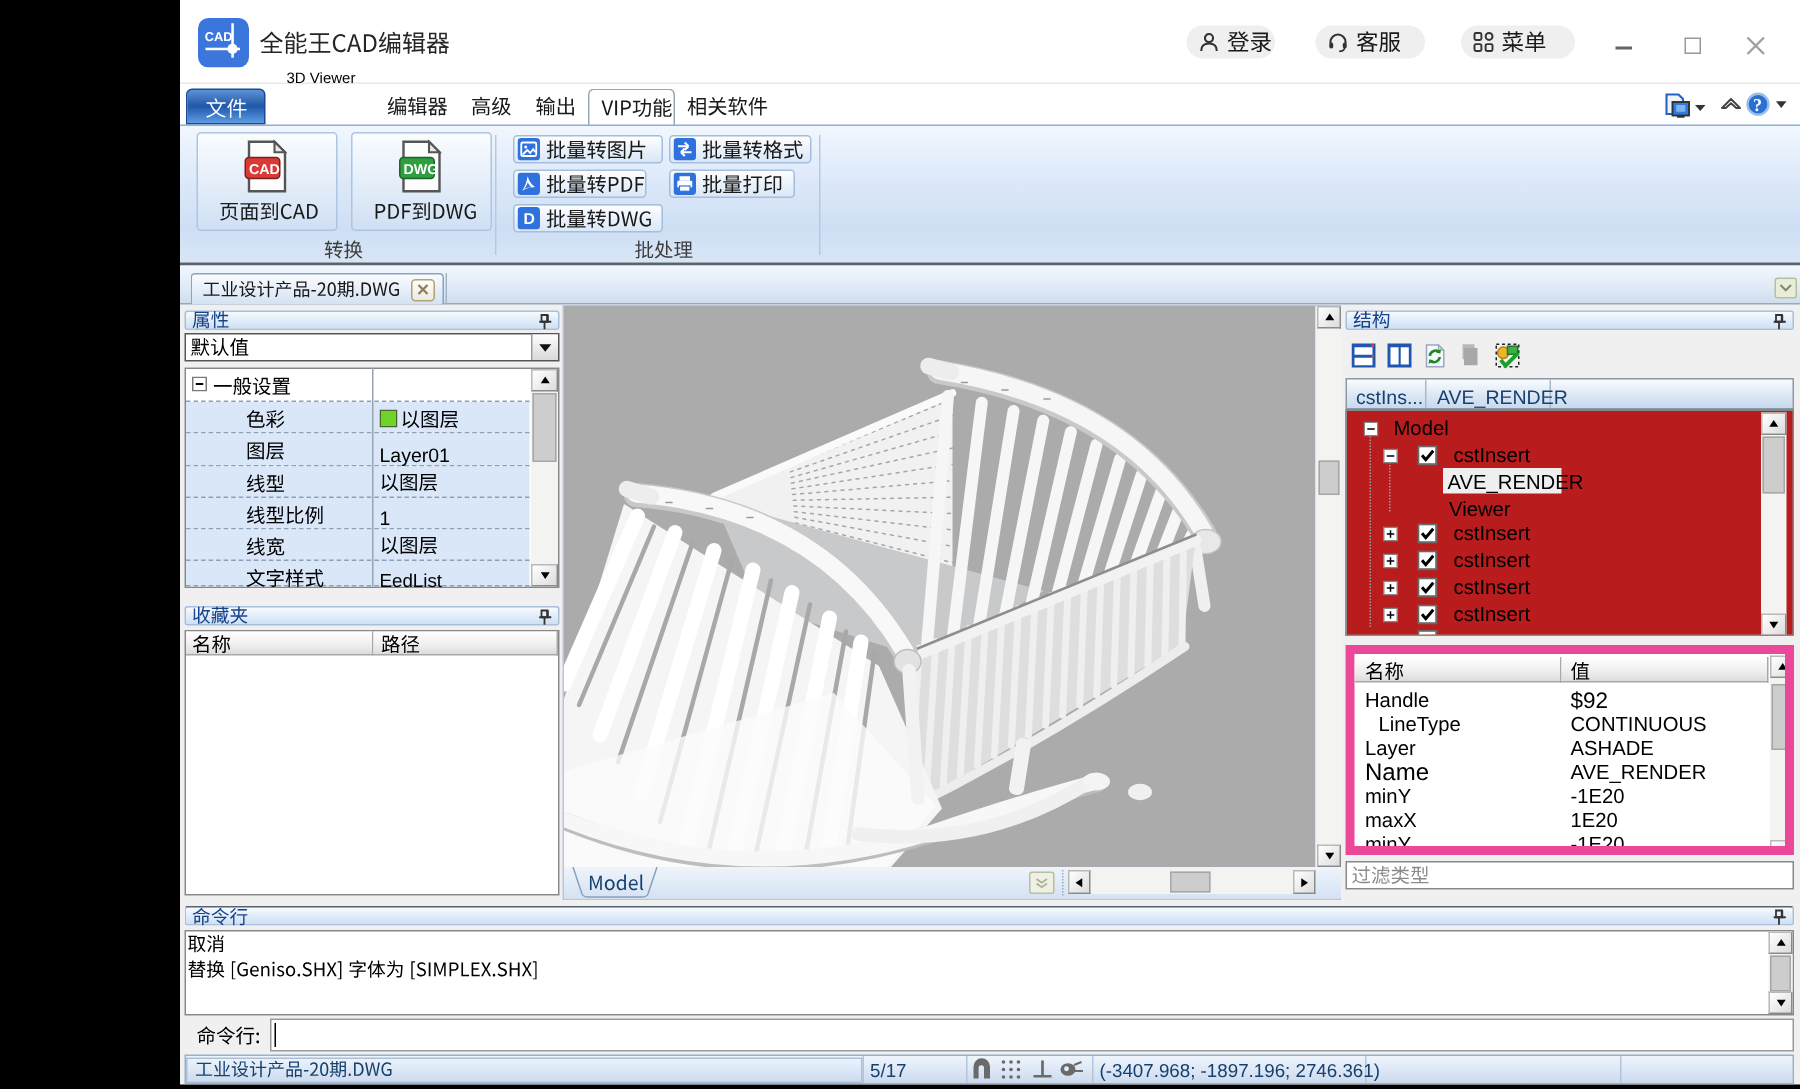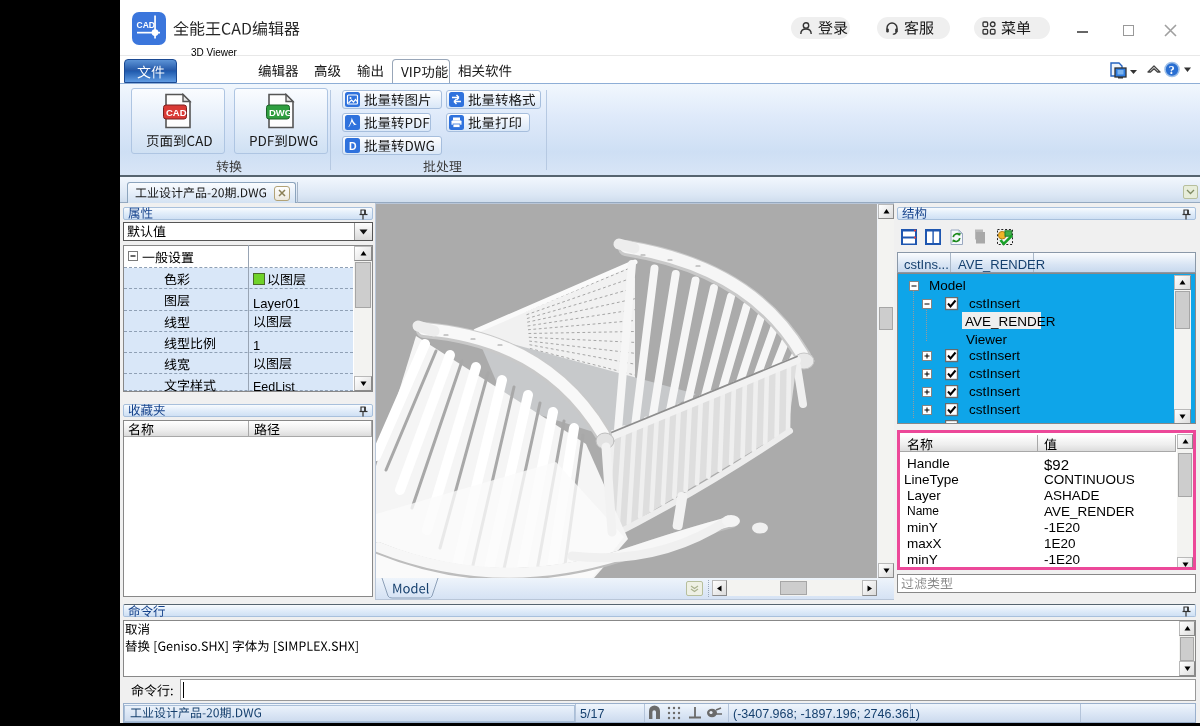--- a/index.html
+++ b/index.html
@@ -462,21 +462,21 @@
 <circle cx="5.2" cy="6.2" r="3.8" fill="#f0b428" stroke="#b87f14"></circle>
 <rect x="8" y="1.8" width="6.8" height="5.4" fill="#3fae49" stroke="#1e7a28"></rect>
 <path d="M3.5 11 l3.2 3.8 l8.5 -8.5" fill="none" stroke="#18a028" stroke-width="2.6"></path>
 </g>
     </svg>
     <div class="abs" style="left:777px;top:252px;width:299px;height:21px;background:linear-gradient(#fafcfe,#d9e5f4 60%,#c8d9ee);border:1px solid #8a98a8"></div>
     <div class="abs" style="left:830px;top:253px;width:1px;height:19px;background:#aab8c8"></div>
     <div class="abs" style="left:913px;top:253px;width:1px;height:19px;background:#aab8c8"></div>
     <span class="lat navy" style="left:784px;top:257px;font-size:13px">cstIns...</span>
     <span class="lat navy" style="left:838px;top:257px;font-size:13px">AVE_RENDER</span>
-    <div class="abs" style="left:777px;top:273px;width:299px;height:151px;background:#0ea5e9;border:1px solid #888;overflow:hidden">
+    <div class="abs" style="left:777px;top:273px;width:299px;height:151px;background:#b91c1c;border:1px solid #888;overflow:hidden">
       <div class="abs" style="left:64px;top:38px;width:79px;height:17px;background:#efefef"></div>
       <div class="abs" style="left:15px;top:12px;width:1px;height:132px;border-left:1px dotted #999"></div>
       <div class="abs" style="left:28px;top:29px;width:1px;height:38px;border-left:1px dotted #999"></div>
       <svg class="abs" style="left:11px;top:7px" width="10" height="10">
         <rect x="0.5" y="0.5" width="9" height="9" fill="#fff" stroke="#848484"></rect>
         <path d="M2.5 5 h5" stroke="#000"></path>
       </svg>
       <span class="lat" style="left:31px;top:4px;font-size:13.5px">Model</span>
       <svg class="abs" style="left:24px;top:25px" width="10" height="10">
         <rect x="0.5" y="0.5" width="9" height="9" fill="#fff" stroke="#848484"></rect>
@@ -540,38 +540,38 @@
           </svg>
         </div>
         <div class="abs" style="left:0px;top:134px;width:17px;height:15px;background:linear-gradient(135deg,#ffffff,#dcdcdc);border:1px solid #b9b9b9;border-right-color:#8a8a8a;border-bottom-color:#8a8a8a">
           <svg style="position:absolute;left:4.0px;top:3.0px" width="7" height="7">
             <path d="M3.5 6 L6.5 1.5 L0.5 1.5 Z" fill="#000"></path>
           </svg>
         </div>
         <div class="abs" style="left:1px;top:16px;width:15px;height:38px;background:#cdcdcd;border:1px solid #a6a6a6"></div>
       </div>
     </div>
-    <div class="abs" style="left:777px;top:430px;width:299px;height:140px;background:#fff;border:3px solid #ec4899;overflow:hidden">
+    <div class="abs" style="left:777px;top:430px;width:299px;height:140px;background:#fff;border:6px solid #ec4899;overflow:hidden">
       <div class="abs" style="left:0px;top:2px;width:138px;height:17px;
 background:linear-gradient(#ffffff,#eeeeee 60%,#dcdcdc);border-right:1px solid #a8a8a8;border-bottom:1px solid #a8a8a8"></div>
       <div class="abs" style="left:138px;top:2px;width:138px;height:17px;
 background:linear-gradient(#ffffff,#eeeeee 60%,#dcdcdc);border-right:1px solid #a8a8a8;border-bottom:1px solid #a8a8a8"></div>
       <svg style="position:absolute;left:7px;top:1.7px;overflow:visible;" width="28" height="20" viewBox="0 -14.3 28 20">
         <path d="M3.4 -6.9C4.1 -6.4 4.8 -5.8 5.4 -5.3C3.9 -4.5 2.2 -3.9 0.6 -3.5C0.8 -3.3 1 -2.9 1.1 -2.7C1.8 -2.8 2.6 -3 3.3 -3.3V1H4.3V0.4H10V1H11V-4.4H5.9C8 -5.6 9.9 -7.2 11 -9.3L10.3 -9.7L10.2 -9.6H5.6C5.9 -10 6.1 -10.4 6.4 -10.7L5.3 -11C4.5 -9.7 3 -8.3 0.9 -7.3C1.1 -7.1 1.4 -6.7 1.6 -6.5C2.8 -7.1 3.8 -7.9 4.7 -8.7H9.5C8.8 -7.6 7.6 -6.6 6.3 -5.8C5.7 -6.3 4.9 -7 4.2 -7.4ZM10 -0.5H4.3V-3.5H10Z M19.7 -5.8C19.4 -4.2 18.8 -2.6 18.1 -1.6C18.3 -1.4 18.7 -1.2 18.9 -1.1C19.6 -2.2 20.2 -3.9 20.6 -5.7ZM23.2 -5.7C23.7 -4.3 24.3 -2.4 24.5 -1.2L25.4 -1.5C25.2 -2.7 24.6 -4.5 24 -6ZM19.9 -10.9C19.6 -9.2 19.1 -7.6 18.3 -6.4V-7.2H16.6V-9.5C17.3 -9.7 17.8 -9.8 18.3 -10L17.7 -10.8C16.8 -10.4 15.2 -10 13.8 -9.8C13.9 -9.6 14.1 -9.2 14.1 -9C14.6 -9.1 15.2 -9.2 15.7 -9.3V-7.2H13.7V-6.3H15.6C15.1 -4.8 14.2 -3.1 13.4 -2.2C13.6 -1.9 13.8 -1.6 13.9 -1.3C14.5 -2.1 15.2 -3.4 15.7 -4.7V1.1H16.6V-4.8C17 -4.2 17.5 -3.5 17.7 -3.1L18.3 -3.9C18.1 -4.2 17 -5.4 16.6 -5.8V-6.3H18.2L18.1 -6.2C18.4 -6.1 18.8 -5.8 19 -5.7C19.4 -6.4 19.9 -7.3 20.2 -8.3H21.5V-0.2C21.5 0 21.4 0.1 21.3 0.1C21.1 0.1 20.5 0.1 19.9 0.1C20.1 0.3 20.2 0.7 20.3 1C21.1 1 21.6 1 22 0.8C22.3 0.7 22.5 0.4 22.5 -0.2V-8.3H24.2C24 -7.8 23.8 -7.3 23.5 -6.8L24.4 -6.6C24.8 -7.4 25.1 -8.3 25.5 -9.1L24.8 -9.2L24.7 -9.2H20.5C20.6 -9.7 20.7 -10.2 20.9 -10.7Z" fill="#000"></path>
       </svg>
       <svg style="position:absolute;left:144px;top:1.7px;overflow:visible;" width="15" height="20" viewBox="0 -14.3 15 20">
         <path d="M7.8 -10.9C7.7 -10.5 7.7 -10.1 7.6 -9.6H4.3V-8.7H7.5C7.4 -8.3 7.3 -7.9 7.2 -7.5H5V-0.2H3.7V0.7H12.5V-0.2H11.3V-7.5H8.1C8.2 -7.9 8.3 -8.3 8.4 -8.7H12.1V-9.6H8.6L8.8 -10.9ZM5.8 -0.2V-1.3H10.4V-0.2ZM5.8 -4.9H10.4V-3.8H5.8ZM5.8 -5.7V-6.7H10.4V-5.7ZM5.8 -3.1H10.4V-2H5.8ZM3.4 -10.9C2.7 -8.9 1.6 -7 0.4 -5.7C0.6 -5.5 0.9 -5 1 -4.8C1.3 -5.2 1.7 -5.7 2.1 -6.2V1H3V-7.7C3.5 -8.6 4 -9.6 4.3 -10.6Z" fill="#000"></path>
       </svg>
       <span class="lat" style="left:7px;top:23px;font-size:13.5px">Handle</span>
       <span class="lat" style="left:144px;top:23px;font-size:15px">$92</span>
-      <span class="lat" style="left:4px;top:39px;font-size:13.5px">LineType</span>
+      <span class="lat" style="left:16px;top:39px;font-size:13.5px">LineType</span>
       <span class="lat" style="left:144px;top:39px;font-size:13.5px">CONTINUOUS</span>
       <span class="lat" style="left:7px;top:55px;font-size:13.5px">Layer</span>
       <span class="lat" style="left:144px;top:55px;font-size:13.5px">ASHADE</span>
-      <span class="lat" style="left:7px;top:71px;font-size:12px">Name</span>
+      <span class="lat" style="left:7px;top:71px;font-size:16px">Name</span>
       <span class="lat" style="left:144px;top:71px;font-size:13.5px">AVE_RENDER</span>
       <span class="lat" style="left:7px;top:87px;font-size:13.5px">minY</span>
       <span class="lat" style="left:144px;top:87px;font-size:13.5px">-1E20</span>
       <span class="lat" style="left:7px;top:103px;font-size:13.5px">maxX</span>
       <span class="lat" style="left:144px;top:103px;font-size:13.5px">1E20</span>
       <span class="lat" style="left:7px;top:119px;font-size:13.5px">minY</span>
       <span class="lat" style="left:144px;top:119px;font-size:13.5px">-1E20</span>
       <span class="lat" style="left:7px;top:135px;font-size:13.5px">maxY</span>
       <span class="lat" style="left:144px;top:135px;font-size:13.5px">1E20</span>
       <div class="abs" style="left:277px;top:1px;width:16px;height:138px;background:#f3f3f1">

